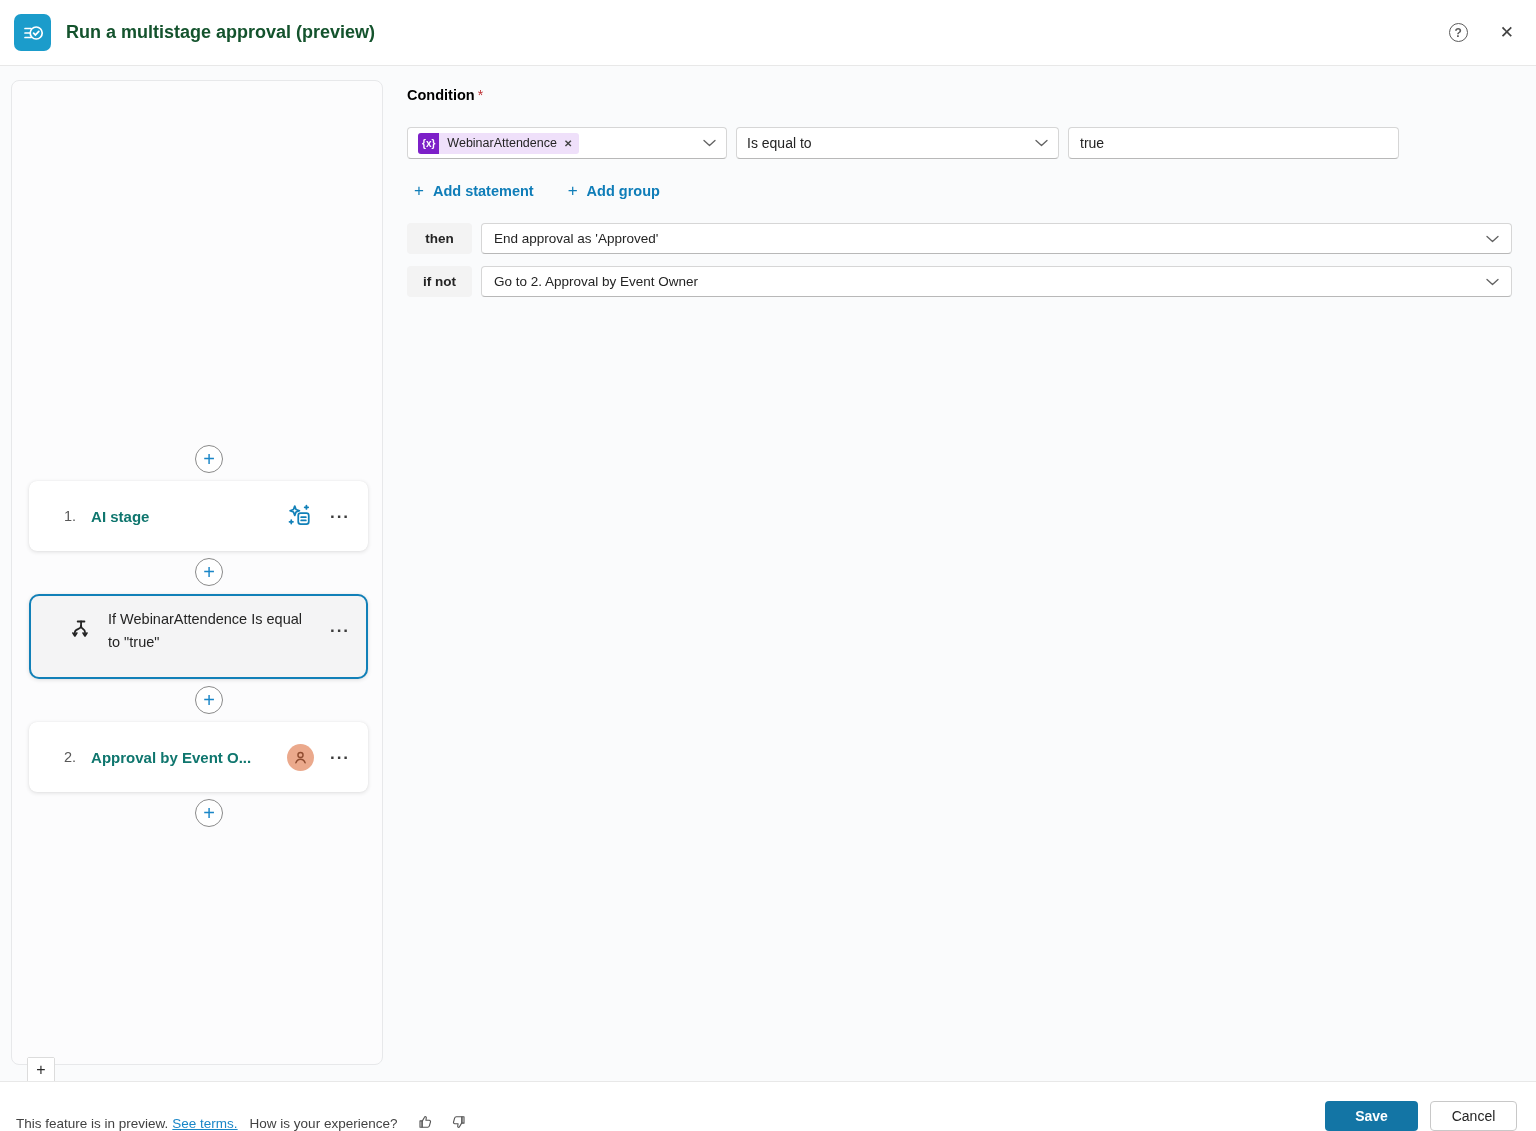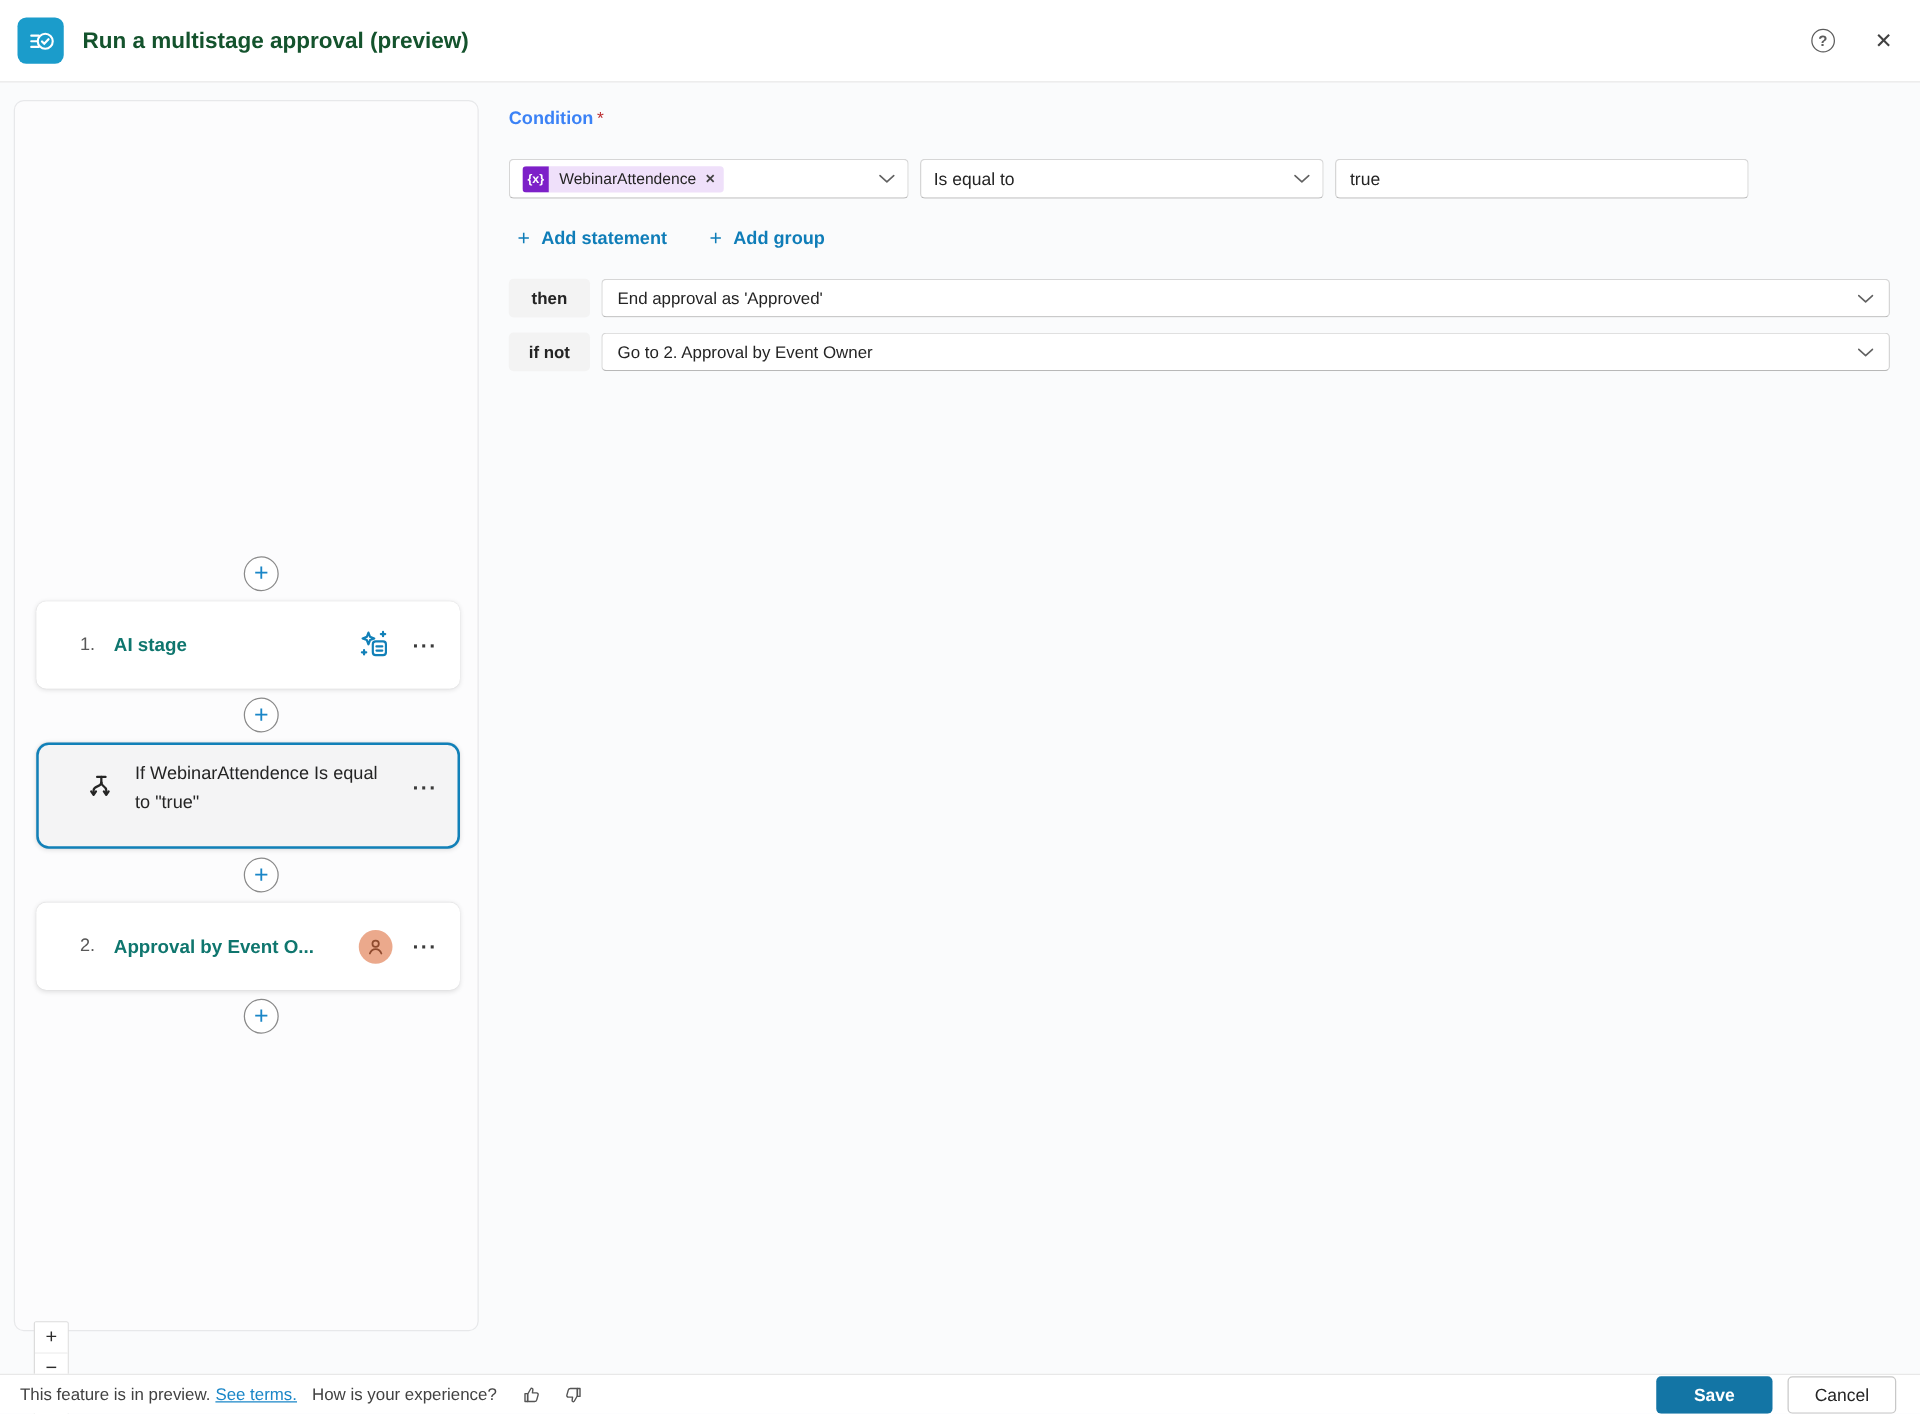--- a/index.html
+++ b/index.html
@@ -67,21 +67,21 @@
     background:#fff; border:1px solid #dcdcdc; border-radius:2px;
   }
   .zoom-btn {
     width:100%; height:25px; display:flex; align-items:center; justify-content:center;
     font-size:16px; color:#2b2b2b; cursor:pointer; background:#fff; border-bottom:1px solid #ececec;
   }
   .zoom-btn:last-child { border-bottom:none; }
 
   
   .cond-panel { position:absolute; left:407px; top:86px; right:24px; }
-  .cond-title { font-size:14.5px; font-weight:bold; color:#3b82f6; }
+  .cond-title { font-size:14.5px; font-weight:bold; color:#000000; }
   .required { color:#bc2f32; margin-left:3px; font-size:14px; }
   .cond-row { display:flex; margin-top:23px; gap:9px; }
   .field-box {
     height:32px; background:#fff; border:1px solid #d6d6d6; border-bottom-color:#b8b8b8;
     border-radius:4px; display:flex; align-items:center; padding:0 10px; cursor:pointer;
   }
   .dd-field { width:320px; }
   .op-field { width:323px; font-size:14px; color:#242424; }
   .chevron { margin-left:auto; display:flex; }
   .value-input {
@@ -111,23 +111,23 @@
     font-size:13.5px; font-weight:bold; color:#242424; flex:0 0 auto;
   }
   .branch-select {
     flex:1; height:31px; background:#fff; border:1px solid #d6d6d6; border-bottom-color:#b8b8b8;
     border-radius:4px; display:flex; align-items:center; padding:0 12px;
     font-size:13.5px; color:#242424; cursor:pointer;
   }
 
   
   .footer {
-    position:absolute; left:0; right:0; bottom:0; height:32px;
+    position:absolute; left:0; right:0; bottom:0; height:50px;
     background:#fff; border-top:1px solid #e8e8e8;
-    display:flex; align-items:center; padding:0 19px 0 16px;
+    display:flex; align-items:flex-end; padding:0 19px 0 16px;
   }
   .footer-text { font-size:13.5px; color:#424242; }
   .terms-link { color:#1a86c7; text-decoration:underline; cursor:pointer; margin:0 6px 0 4px; }
   .exp-text { margin-left:6px; }
   .thumb { margin-left:20px; display:flex; cursor:pointer; }
   .thumb + .thumb { margin-left:14px; }
   .save-btn {
     margin-left:auto; width:93px; height:30px; background:#1375a5; color:#fff;
     border:none; border-radius:4px; font-size:14px; font-weight:bold;
     font-family:"Liberation Sans", sans-serif; cursor:pointer;

